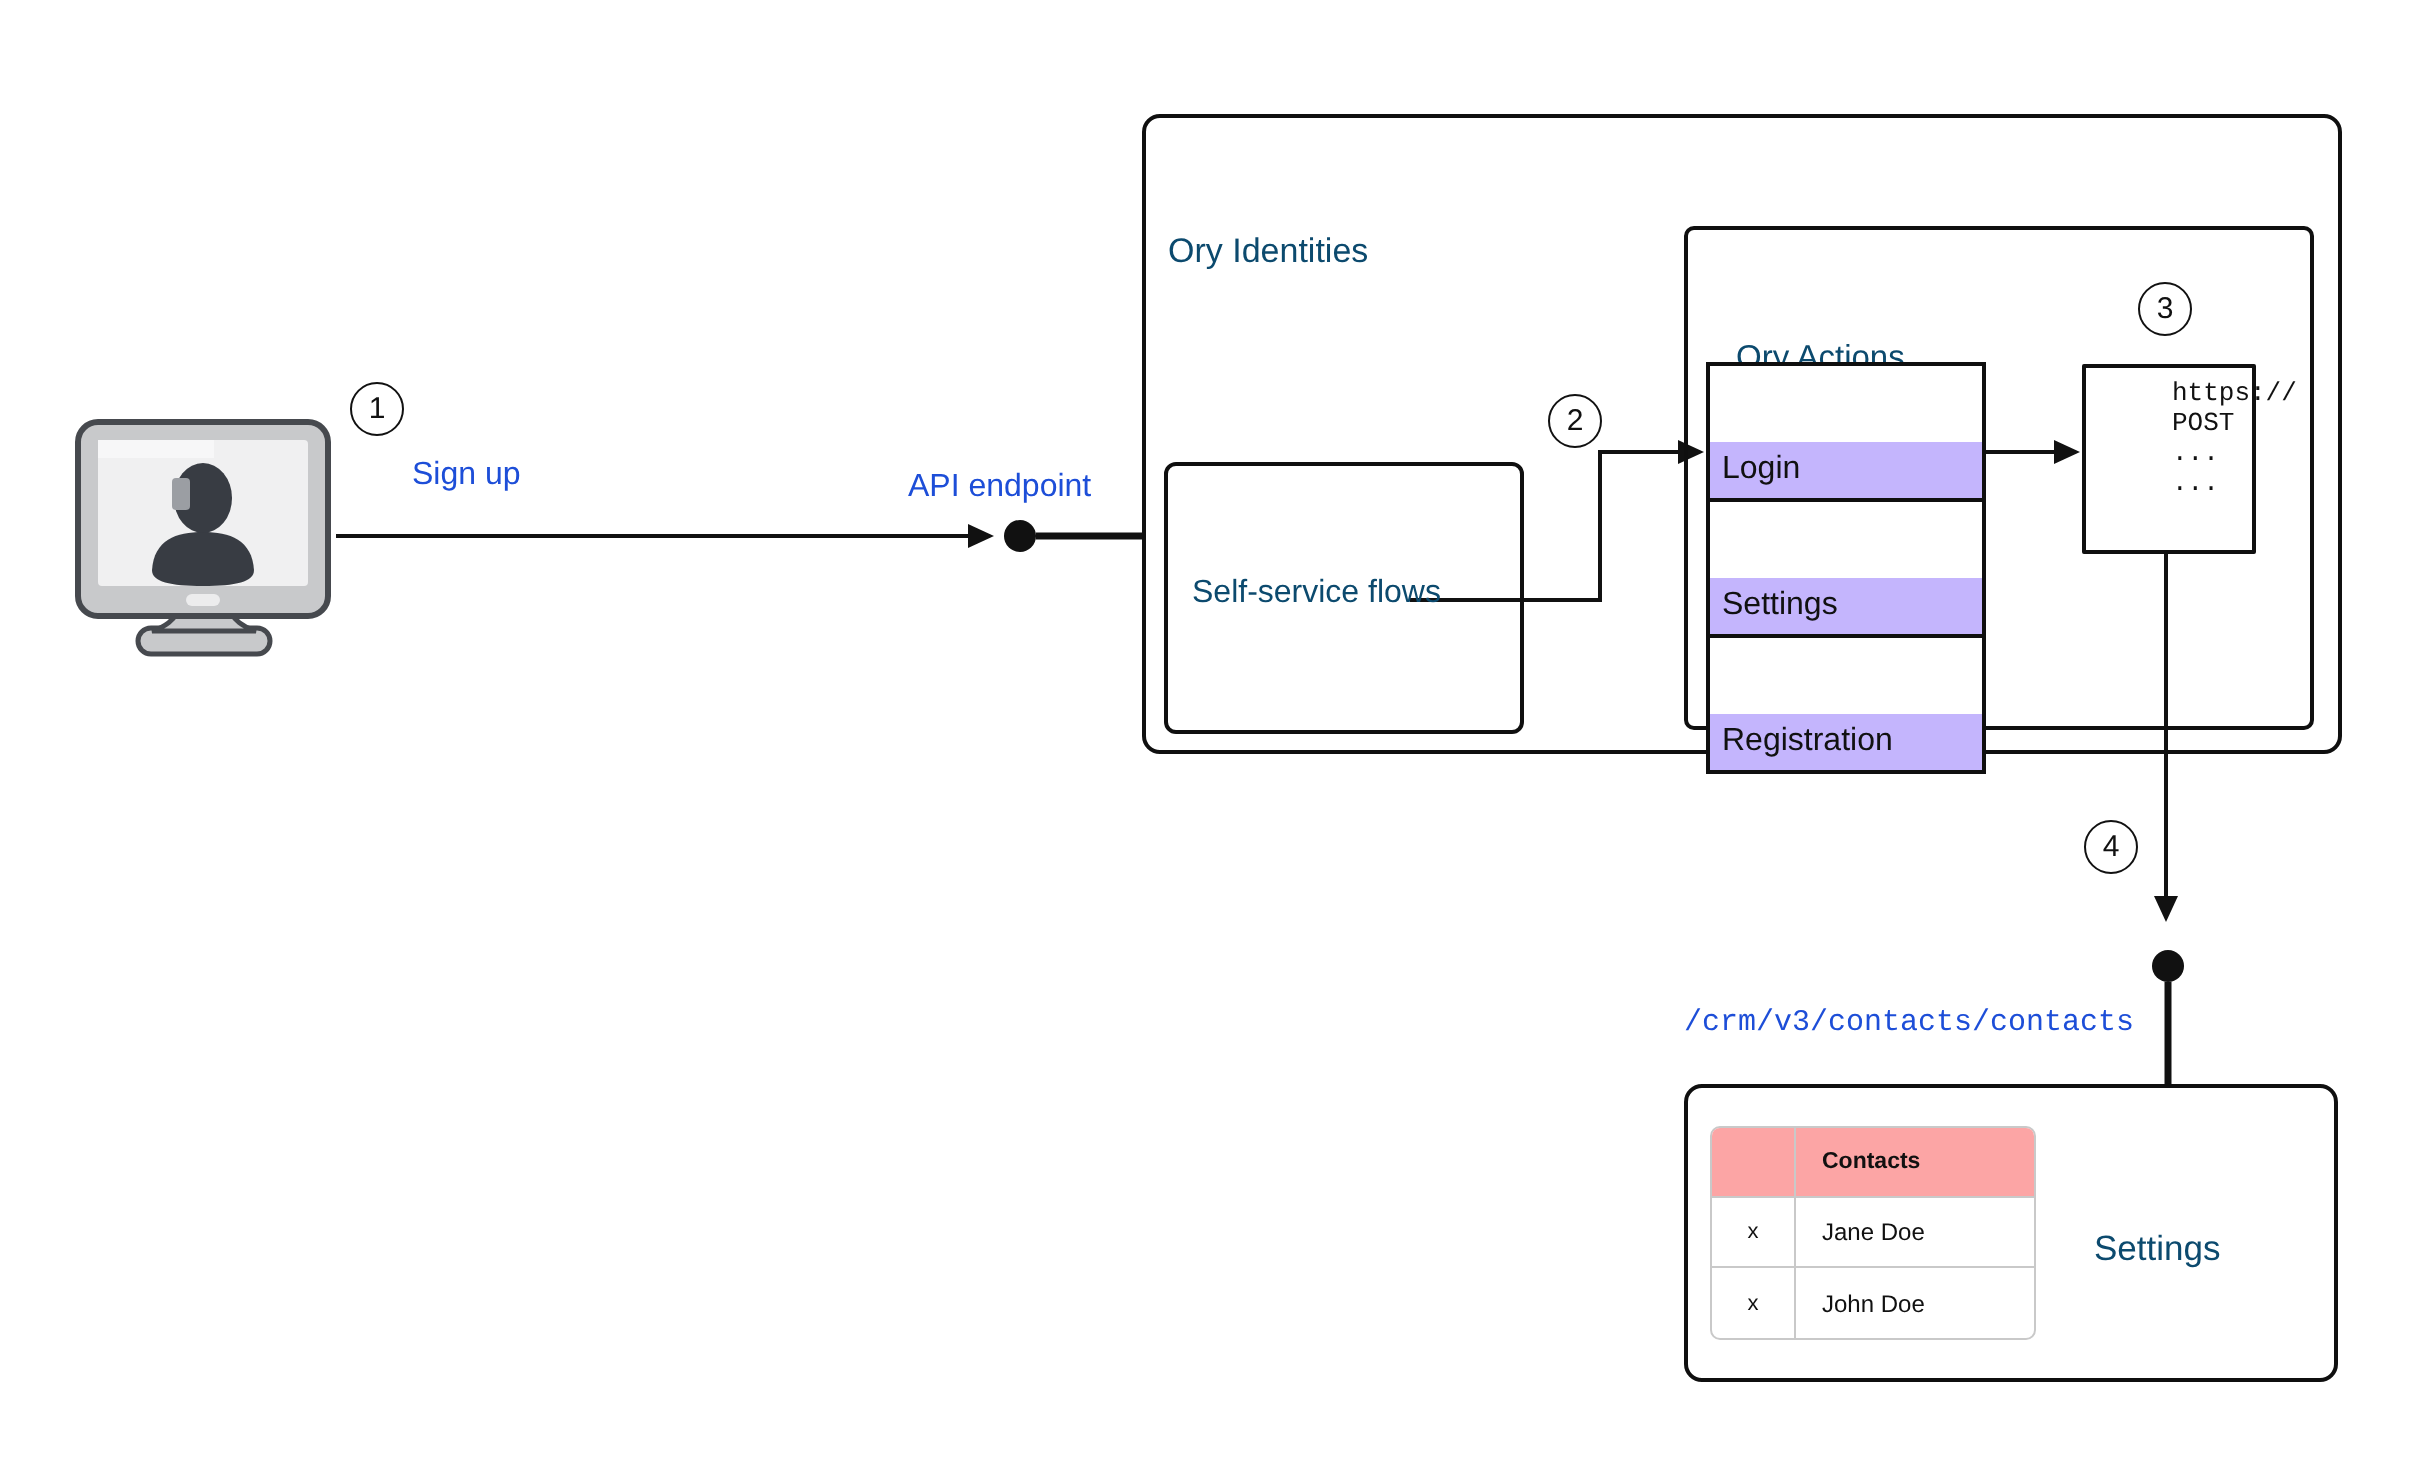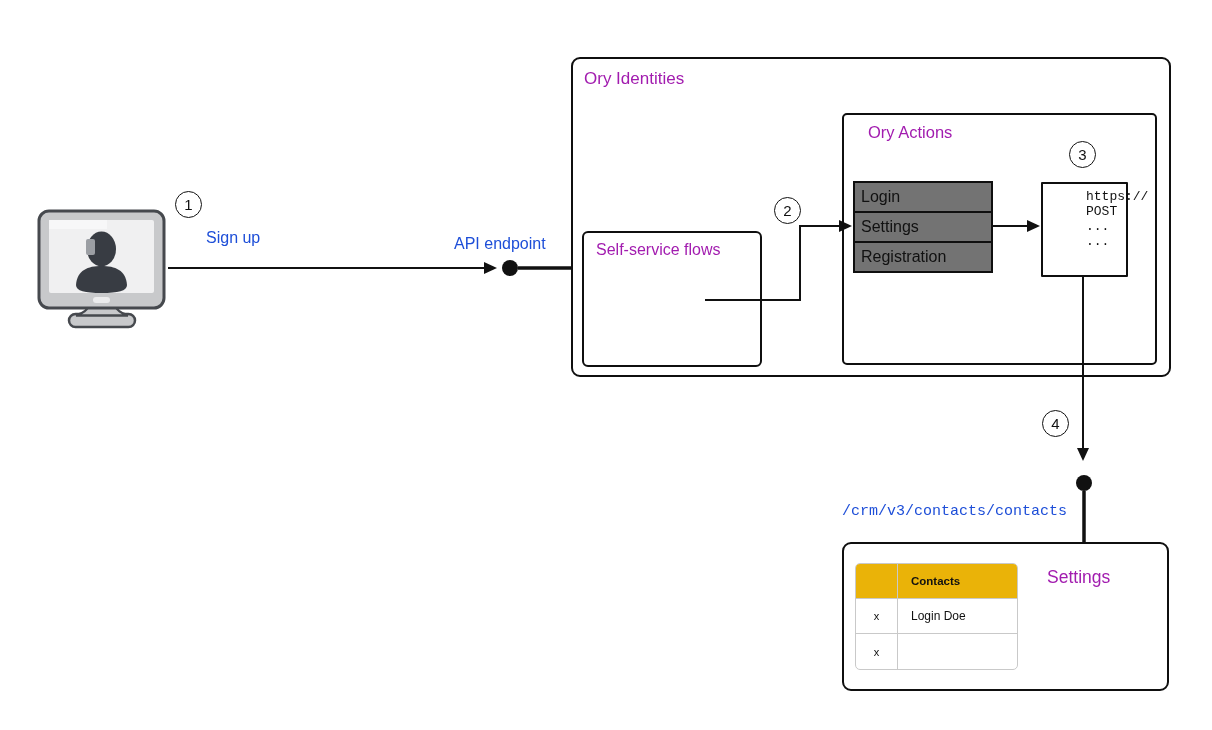--- a/index.html
+++ b/index.html
@@ -13,21 +13,21 @@
   #connector-layer{position:absolute;left:0;top:0;z-index:1;}
 
   
   .dbox{position:absolute;border:2px solid #0f0f0f;background:transparent;z-index:2;box-sizing:border-box;}
   .box-ory-identities{left:571px;top:57px;width:600px;height:320px;border-radius:9px;}
   .box-self-service{left:582px;top:231px;width:180px;height:136px;border-radius:6px;}
   .box-ory-actions{left:842px;top:113px;width:315px;height:252px;border-radius:5px;}
   .box-webhook{left:1041px;top:182px;width:87px;height:95px;border-radius:1px;background:#fff;}
   .box-hubspot{left:842px;top:542px;width:327px;height:149px;border:2.5px solid #0f0f0f;border-radius:9px;background:#fff;}
 
-  .title{position:absolute;z-index:3;white-space:nowrap;color:#a21caf;}
+  .title{position:absolute;z-index:3;white-space:nowrap;color:#0c4a6e;margin-top:47px;}
   .t-ory-identities{left:584px;top:69px;font-size:17px;}
   .t-self-service{left:596px;top:241px;font-size:16px;}
   .t-ory-actions{left:868px;top:123px;font-size:16.5px;}
   .t-hubspot{left:1047px;top:567px;font-size:17.5px;}
 
   .lbl{position:absolute;z-index:3;white-space:nowrap;color:#1d4ed8;}
   .l-signup{left:206px;top:229px;font-size:16px;}
   .l-api{left:454px;top:235px;font-size:16px;}
   .l-crm{left:842px;top:503px;font-family:"Liberation Mono",monospace;font-size:15px;}
 
@@ -42,41 +42,41 @@
   .m3{left:1069px;top:141px;}
   .m4{left:1042px;top:410px;}
 
   
   .flows-list{
     position:absolute;left:853px;top:181px;width:140px;z-index:3;
     border:2px solid #0f0f0f;background:#fff;box-sizing:border-box;
   }
   .flow-row{
     height:28px;border-bottom:2px solid #0f0f0f;display:flex;align-items:center;
-    padding-left:6px;font-size:16px;background:#737373;
+    padding-left:6px;font-size:16px;background:#c4b5fd;margin-top:38px;
   }
   .flow-row:last-child{border-bottom:none;}
 
   
   .webhook-code{
     position:absolute;left:1046px;top:189px;z-index:3;
     font-family:"Liberation Mono",monospace;font-size:13px;line-height:15px;color:#111;margin-left:40px;
   }
 
   
   .hs-table{
     position:absolute;left:855px;top:563px;z-index:3;width:163px;
     border:1px solid #c9c9c9;border-radius:5px;overflow:hidden;background:#fff;box-sizing:border-box;
   }
   .hs-row{display:flex;height:35px;border-bottom:1px solid #c9c9c9;box-sizing:border-box;}
   .hs-row:last-child{border-bottom:none;}
   .hs-cell{display:flex;align-items:center;box-sizing:border-box;}
   .hs-c1{width:42px;border-right:1px solid #c9c9c9;justify-content:center;font-size:11px;}
   .hs-c2{flex:1;padding-left:13px;font-size:12px;}
-  .hs-header .hs-cell{background:#eab308;}
+  .hs-header .hs-cell{background:#fca5a5;}
   .hs-header .hs-c2{font-weight:700;font-size:11.5px;}
 
   
   #user-computer{position:absolute;left:33px;top:207px;z-index:2;}
 </style>
 </head>
 <body>
 
 <div class="canvas">
 
@@ -161,20 +161,21 @@
   <div class="dbox box-hubspot"></div>
   <div class="title t-hubspot">Settings</div>
 
   <div class="hs-table">
     <div class="hs-row hs-header">
       <div class="hs-cell hs-c1"></div>
       <div class="hs-cell hs-c2">Contacts</div>
     </div>
     <div class="hs-row">
       <div class="hs-cell hs-c1">x</div>
-      <div class="hs-cell hs-c2">Login Doe</div>
+      <div class="hs-cell hs-c2">Jane Doe</div>
     </div>
     <div class="hs-row">
       <div class="hs-cell hs-c1">x</div>
+      <div class="hs-cell hs-c2">John Doe</div>
     </div>
   </div>
 
 </div>
 
 </body></html>

